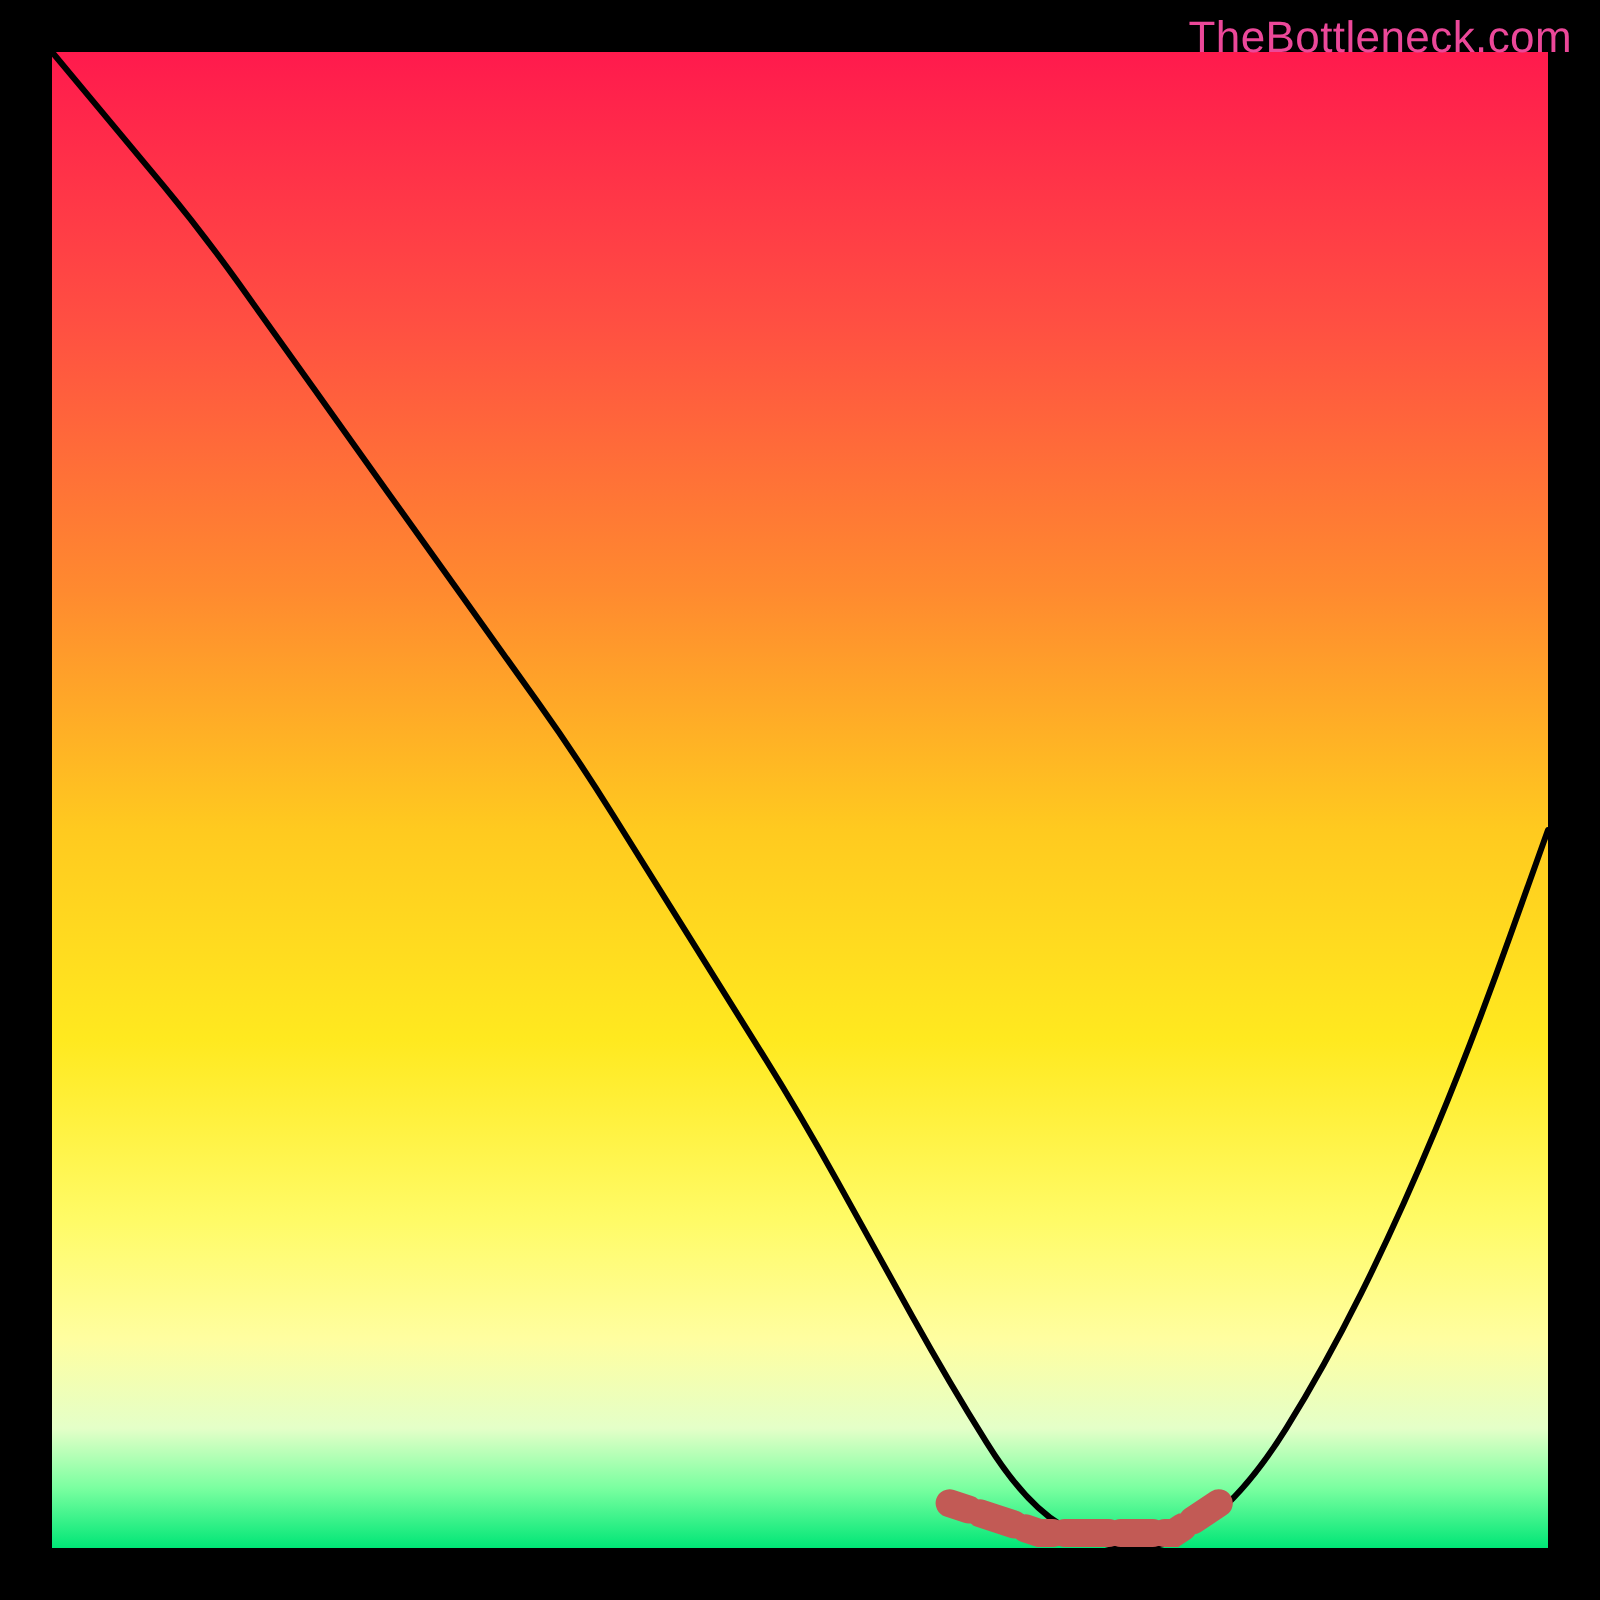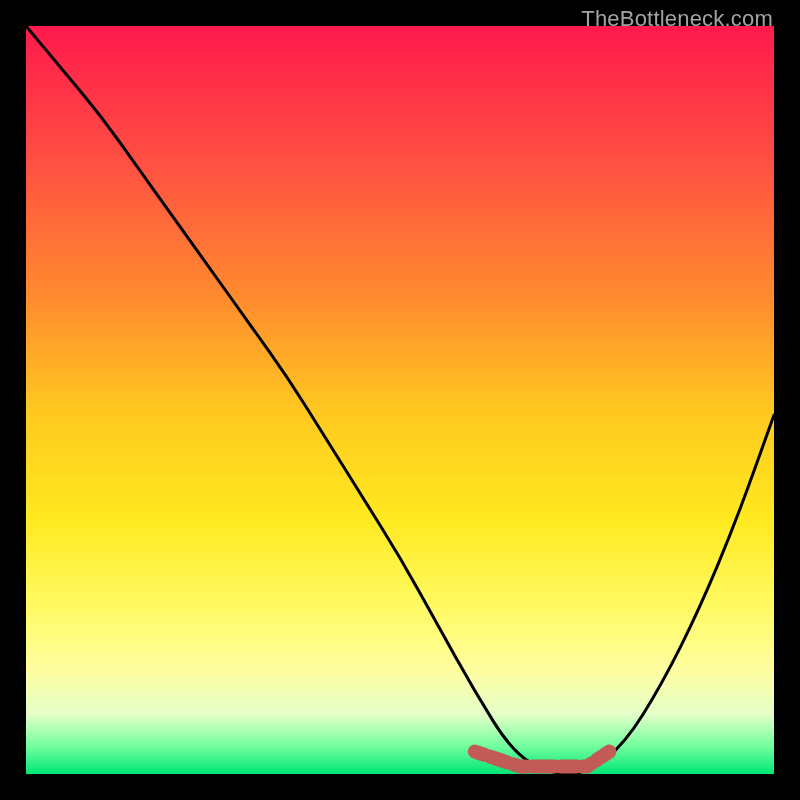--- a/index.html
+++ b/index.html
@@ -33,22 +33,22 @@
       #fffb66 78%,
       #fffea0 86%,
       #e4ffc8 92%,
       #7affa0 96%,
       #00e676 100%
     );
   }
   .watermark {
     position: absolute;
     top: 6px;
-    right: 27px;
-    color: #a3a3a3;
+    right: 14px;
+    color: #ec4899;
     font-size: 22px;
     letter-spacing: 0.2px;
     user-select: none;
   }
   svg.curve {
     position: absolute;
     left: 0;
     top: 0;
     width: 748px;
     height: 748px;

